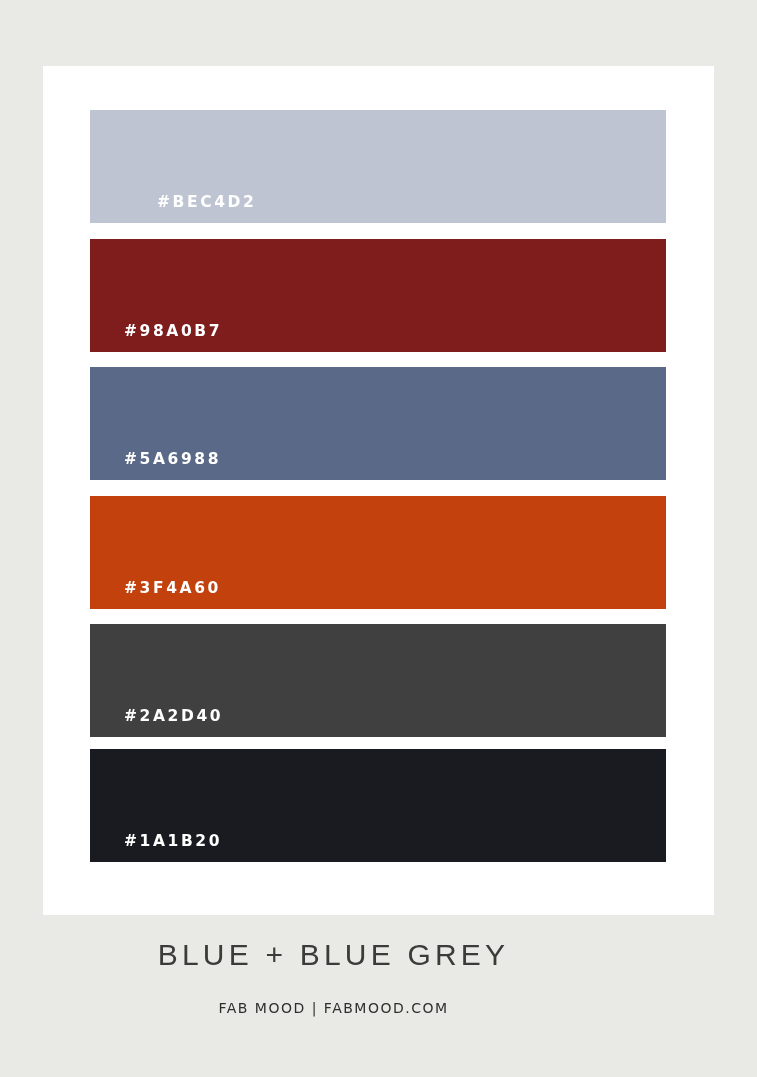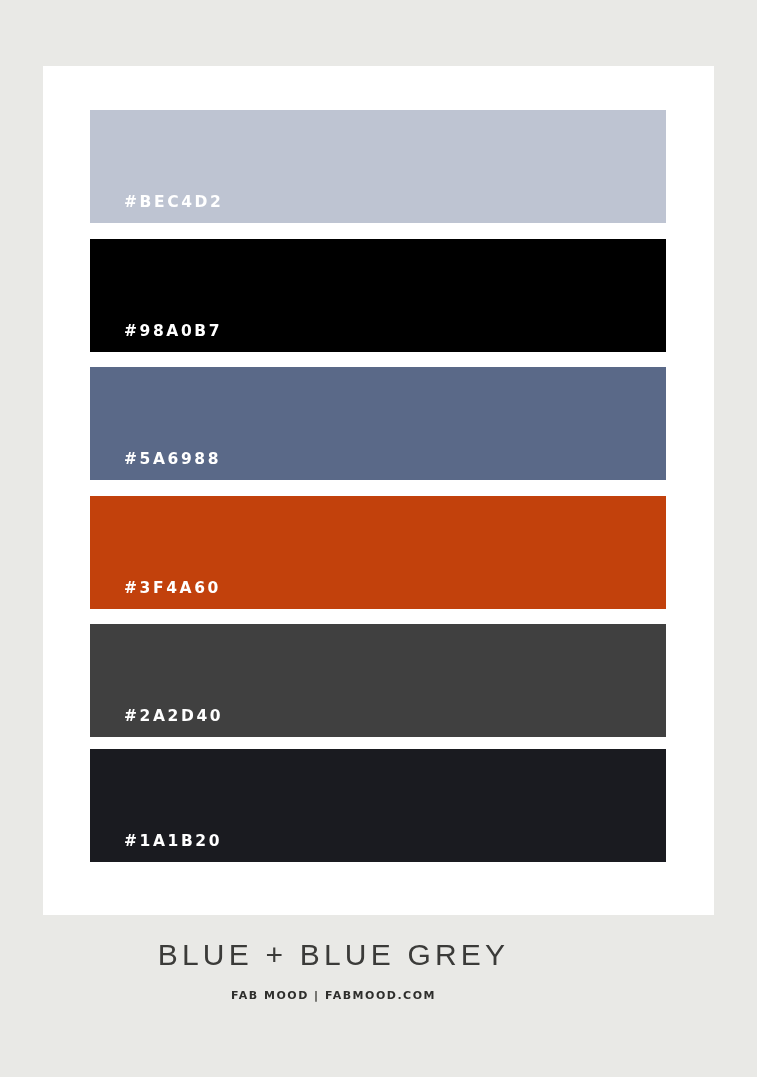--- a/index.html
+++ b/index.html
@@ -76,42 +76,42 @@
     font-family: "Liberation Sans", sans-serif;
     font-size: 30px;
     font-weight: 300;
     letter-spacing: 4.2px;
     color: #3b3b39;
     line-height: 1;
     white-space: nowrap;
   }
 
   #credit-line {
-    margin-top: 19px;
+    margin-top: 30px;
     font-family: "DejaVu Sans", sans-serif;
-    font-size: 11px;
-    font-weight: bold;
+    font-size: 14px;
+    font-weight: normal;
     letter-spacing: 1.5px;
     color: #2e2e2c;
     white-space: nowrap;
   }
 </style>
 </head>
 <body style="background-color: rgb(233, 233, 230);">
 
 <div id="poster">
 
   <div id="card" style="background-color: rgb(255, 255, 255);">
     <div id="swatch-stack">
 
       <div class="swatch" style="background-color: rgb(190, 196, 210);">
-        <span class="swatch-label" style="color: rgb(255, 255, 255);">#BEC4D2</span>
+        <span class="swatch-label" style="color: rgb(255, 255, 255); margin-left: 33px;">#BEC4D2</span>
       </div>
 
-      <div class="swatch" style="background-color: #000000;">
+      <div class="swatch" style="background-color: #7f1d1d;">
         <span class="swatch-label" style="color: rgb(255, 255, 255);">#98A0B7</span>
       </div>
 
       <div class="swatch" style="background-color: rgb(90, 105, 136);">
         <span class="swatch-label" style="color: rgb(255, 255, 255);">#5A6988</span>
       </div>
 
       <div class="swatch" style="background-color: #c2410c;">
         <span class="swatch-label" style="color: rgb(255, 255, 255);">#3F4A60</span>
       </div>

